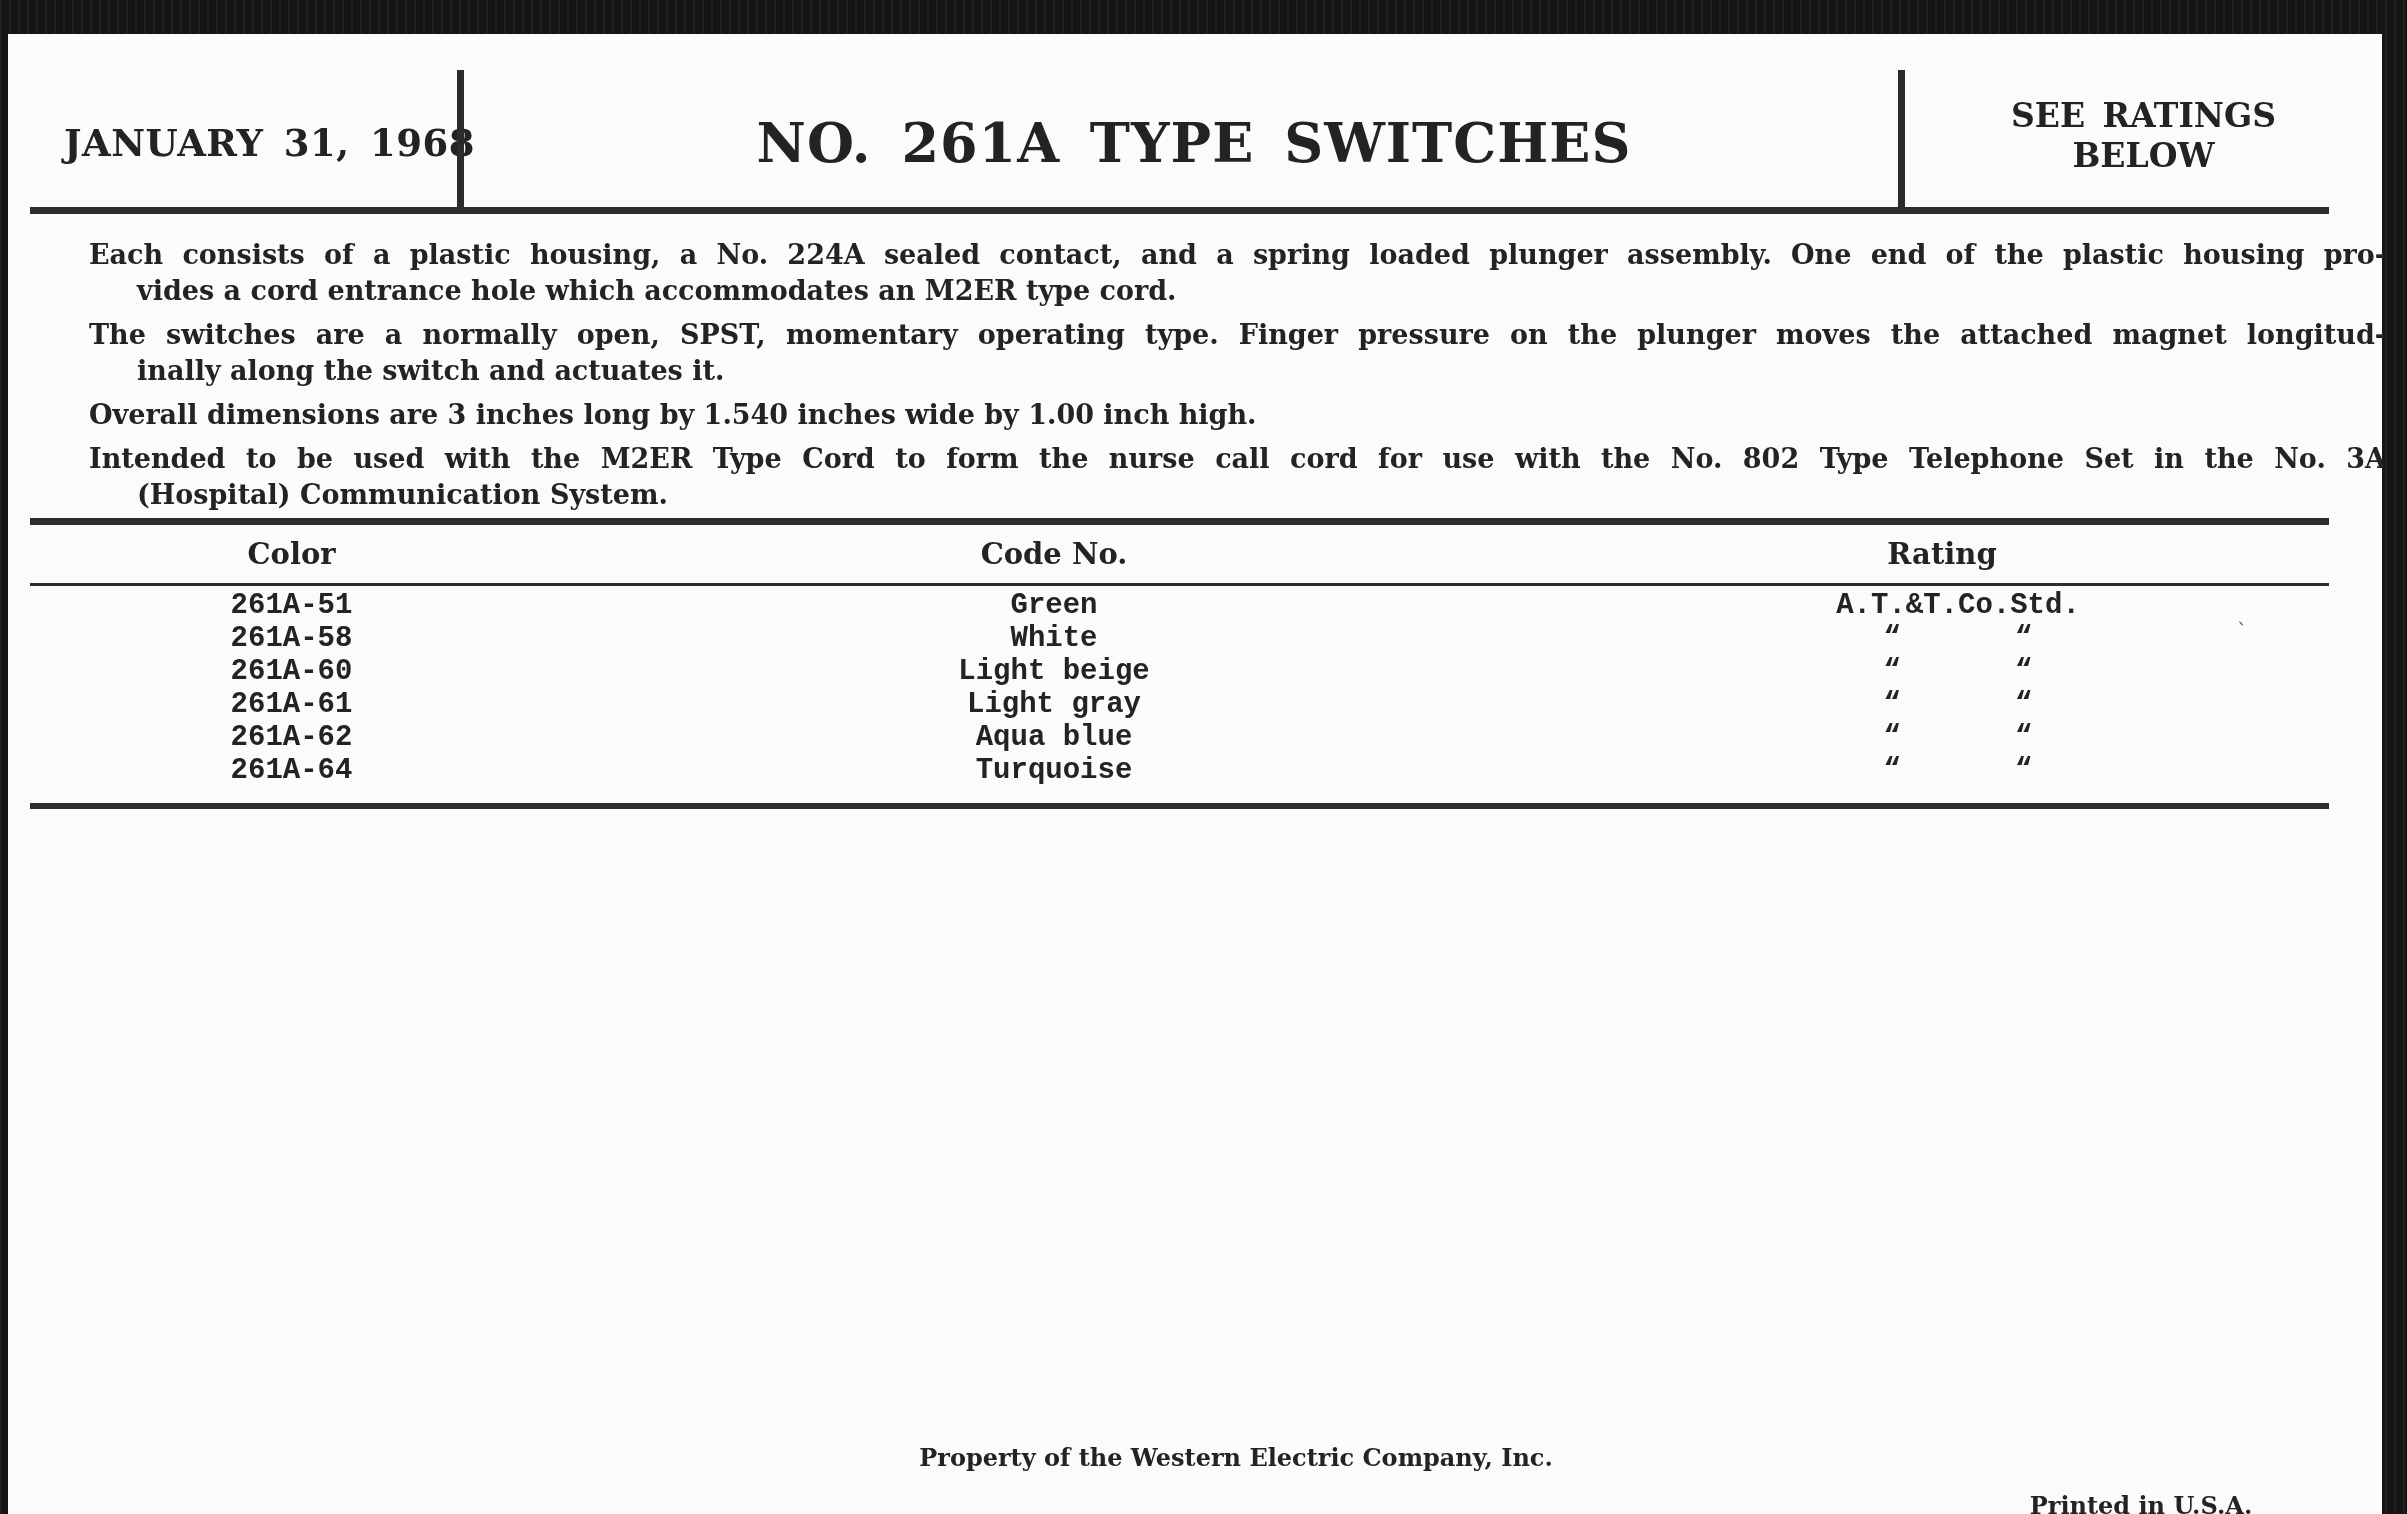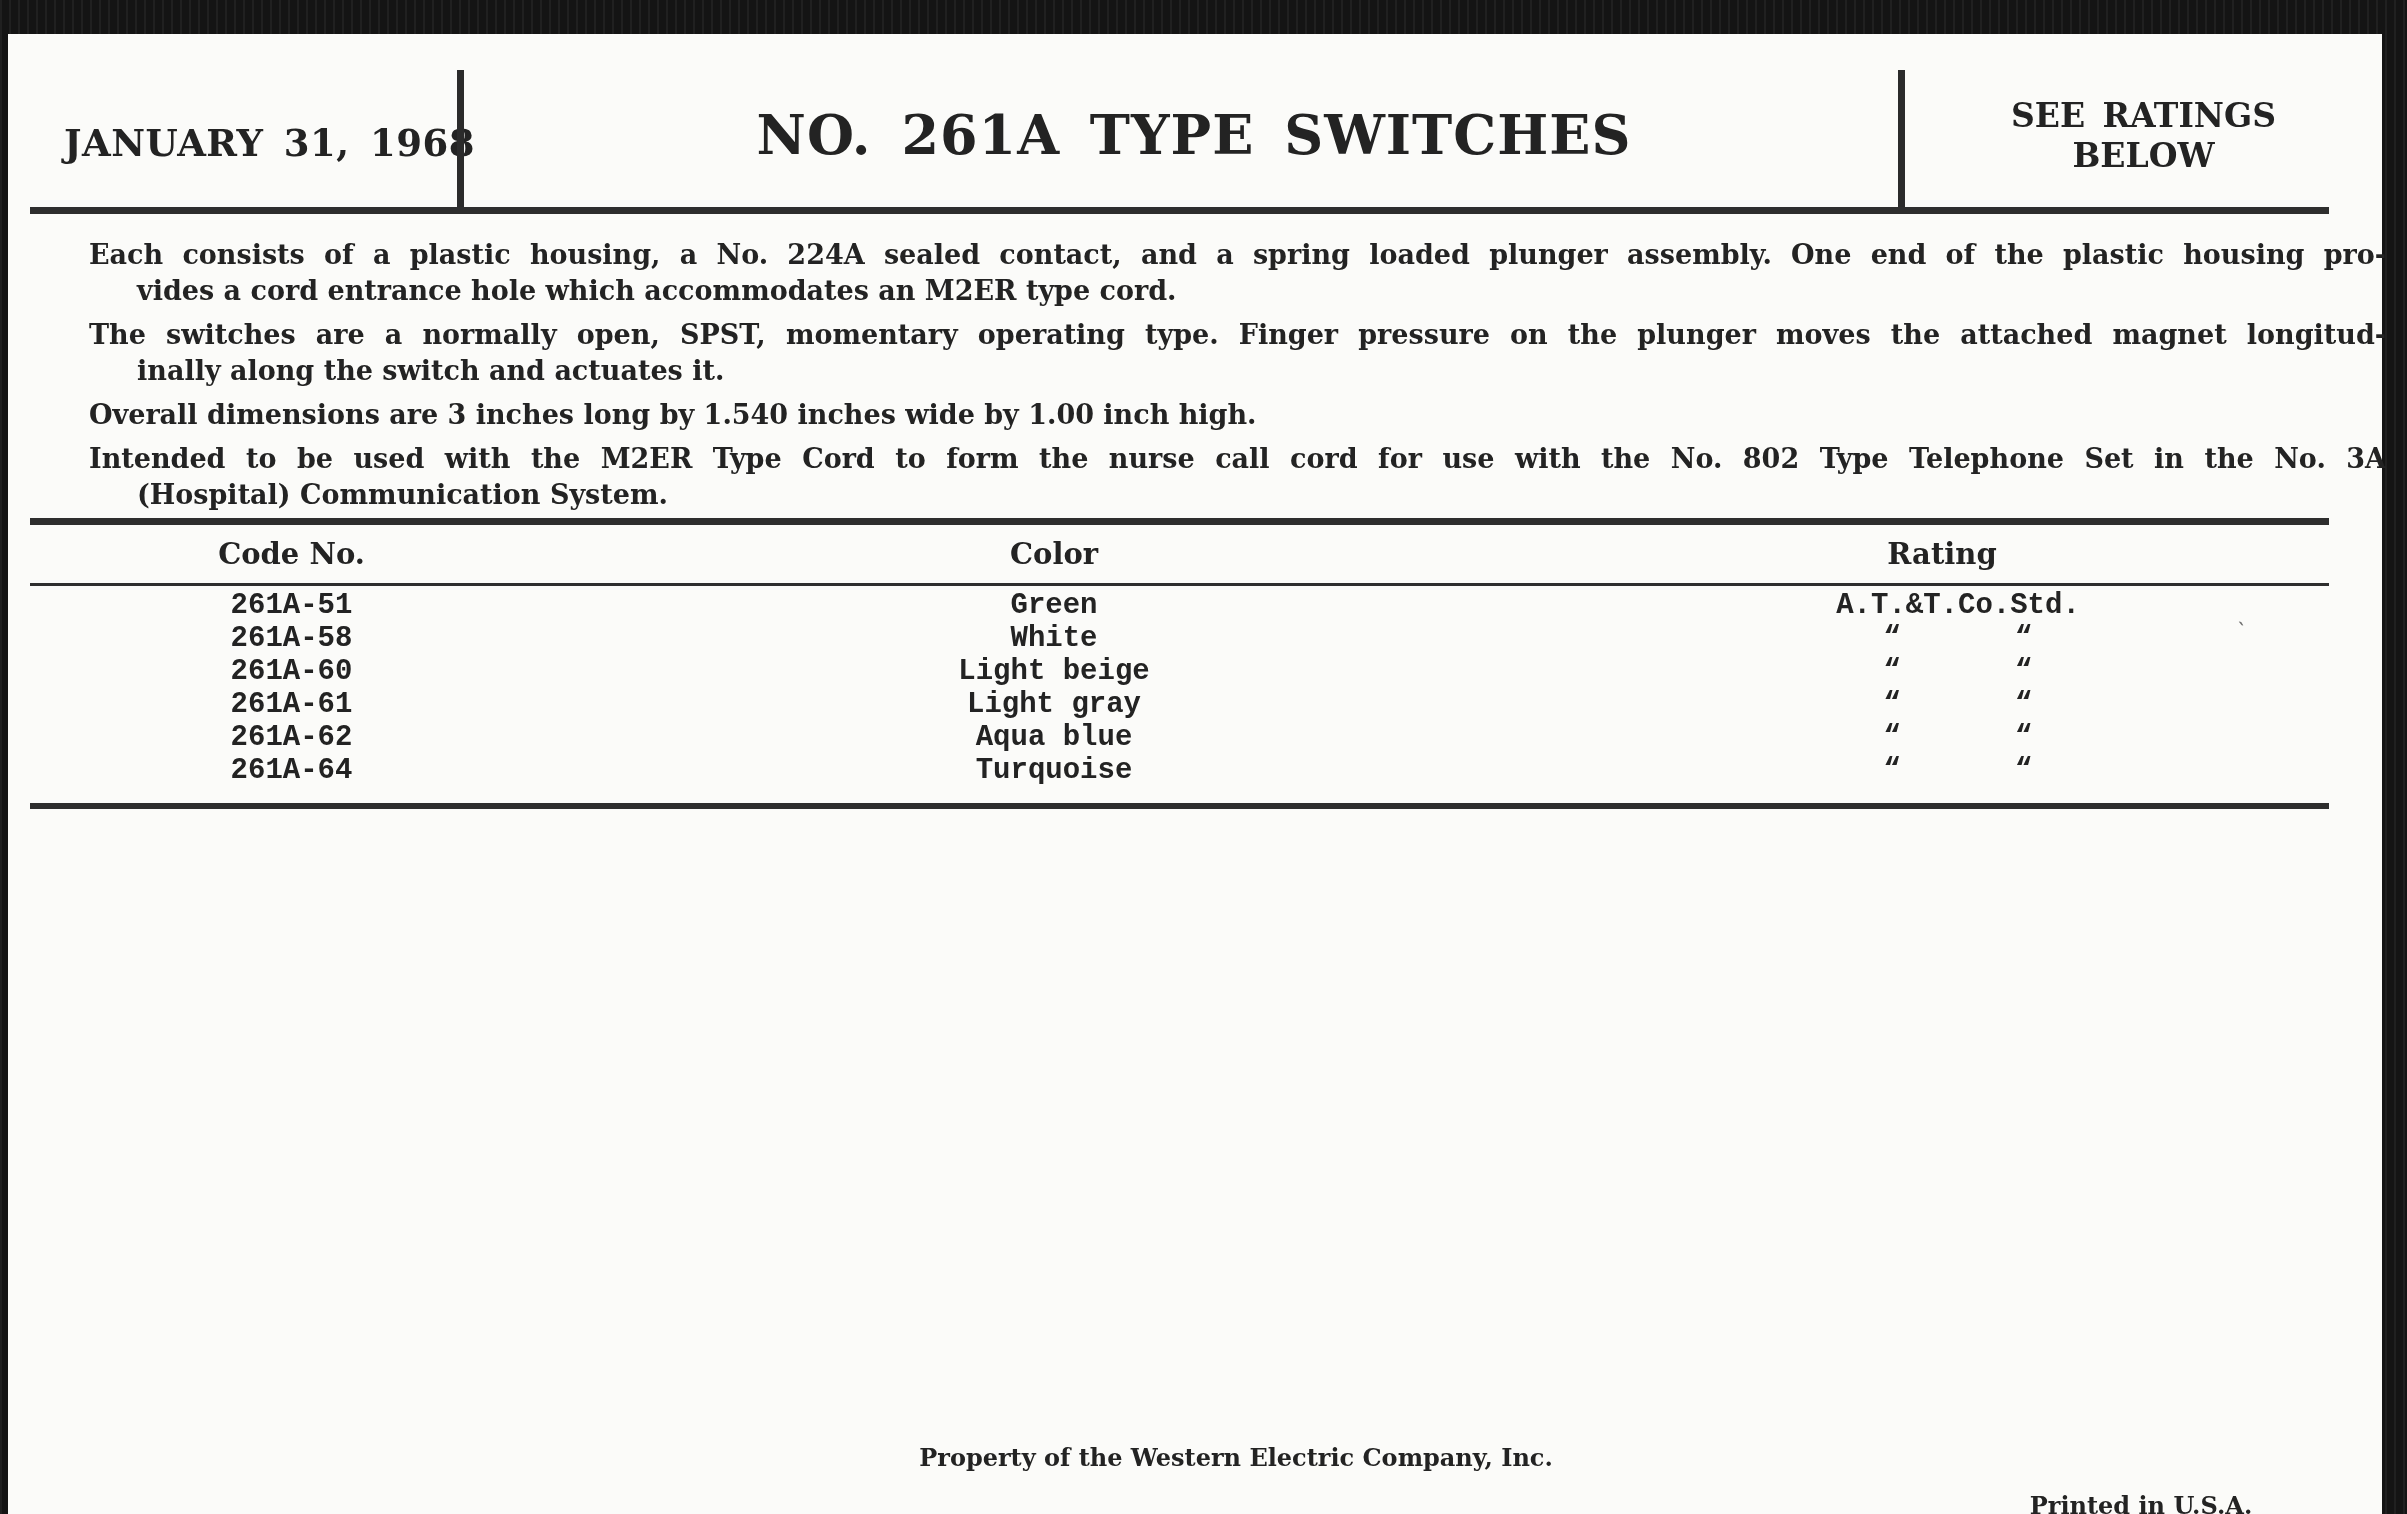--- a/index.html
+++ b/index.html
@@ -18,21 +18,21 @@
   .hdr{position:absolute;top:0;left:0;right:0;height:173px;}
   .hdr-date{
     position:absolute;left:56px;top:0;height:173px;display:flex;align-items:center;
     padding-top:22px;font-size:37px;font-weight:bold;word-spacing:7px;letter-spacing:0.5px;
   }
   .vdiv{position:absolute;top:36px;height:139px;width:7px;background:#2b2b2b;}
   .vdiv-left{left:449px;}
   .vdiv-right{left:1890px;}
   .hdr-title{
     position:absolute;left:456px;width:1460px;top:0;height:173px;
-    display:flex;align-items:center;justify-content:center;padding-top:14px;
+    display:flex;align-items:center;justify-content:center;padding-top:22px;
     font-size:54px;font-weight:bold;letter-spacing:1px;word-spacing:10px;
   }
   .hdr-note{
     position:absolute;left:1897px;right:0;top:0;height:173px;
     display:flex;flex-direction:column;align-items:center;justify-content:center;
     padding-top:15px;font-size:33px;font-weight:bold;line-height:40px;word-spacing:6px;
   }
   .rule{background:#2e2e2e;}
   .rule-hdr{position:absolute;top:173px;left:22px;width:2299px;height:7px;}
   
@@ -92,22 +92,22 @@
     </div>
     <div class="para">
       <div class="line just">Intended to be used with the M2ER Type Cord to form the nurse call cord for use with the No. 802 Type Telephone Set in the No. 3A</div>
       <div class="line hang">(Hospital) Communication System.</div>
     </div>
   </div>
 
   <div class="tbl">
     <div class="rule rule-top"></div>
     <div class="thead">
+      <div>Color</div>
       <div>Code No.</div>
-      <div>Color</div>
       <div>Rating</div>
     </div>
     <div class="rule rule-mid"></div>
     <div class="tbody">
 
       <div class="trow">
         <div>261A-51</div>
         <div>Green</div>
         <div class="cell-rating">A.T.&amp;T.Co.Std.</div>
       </div>

